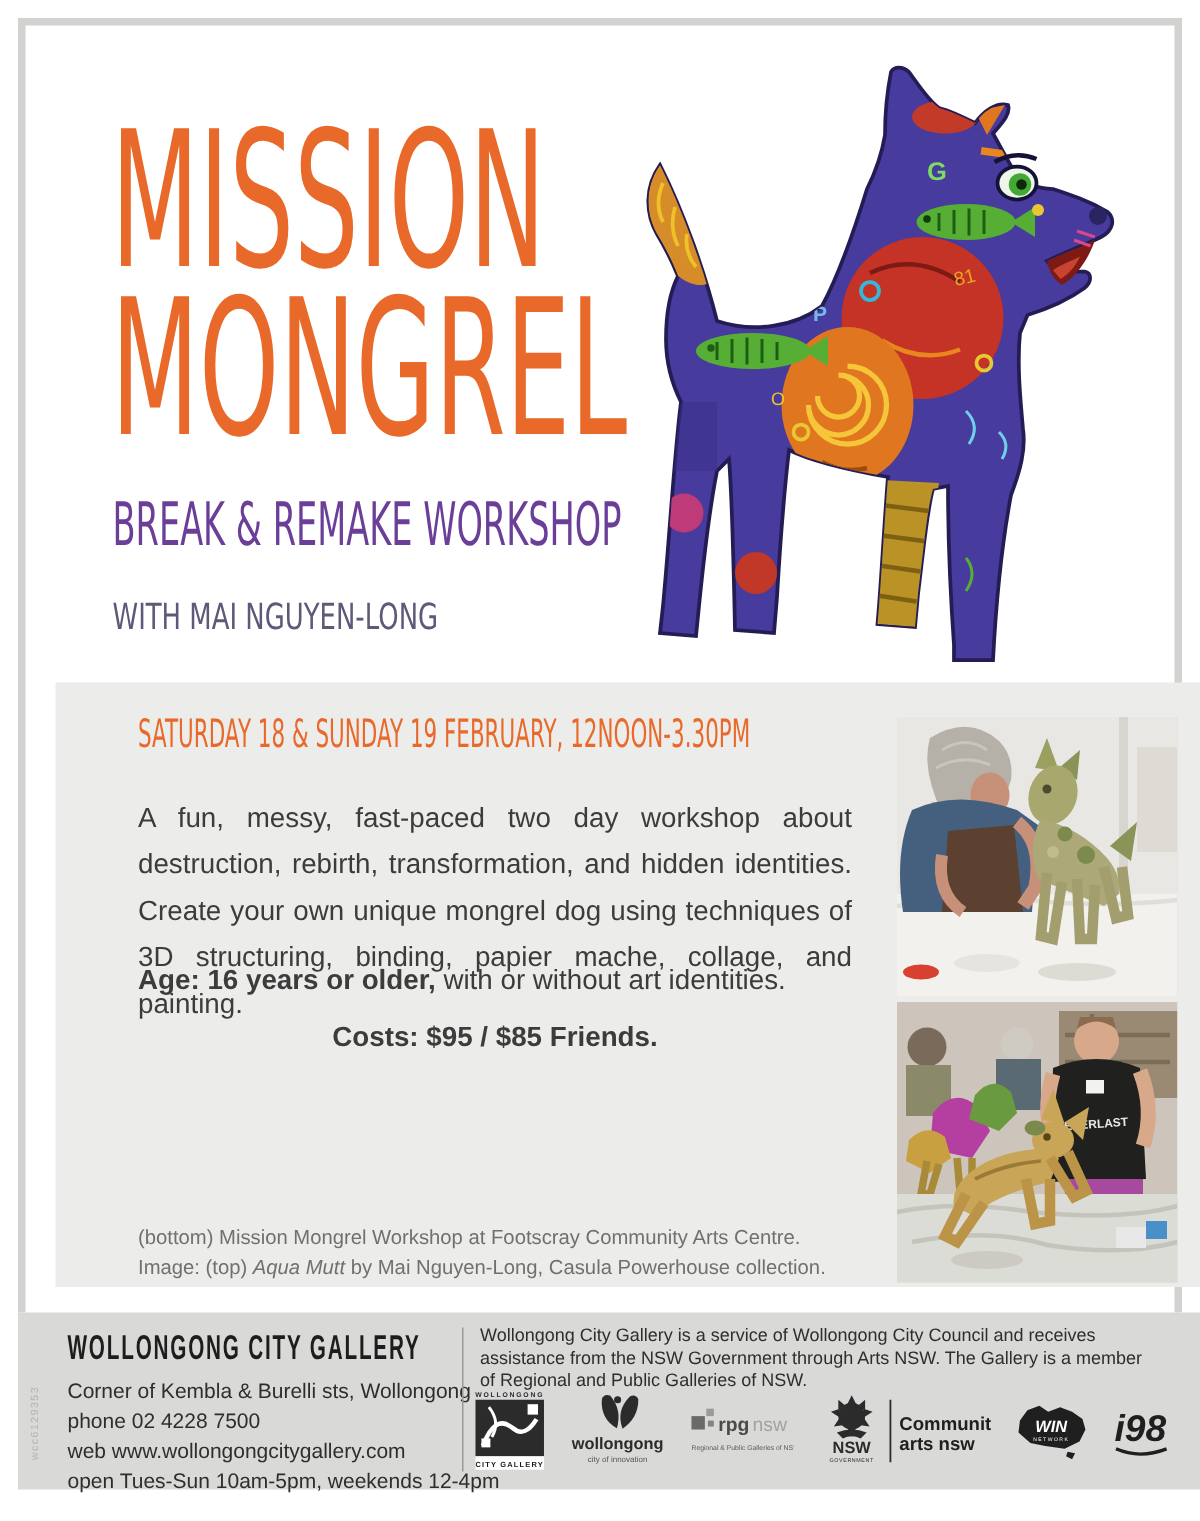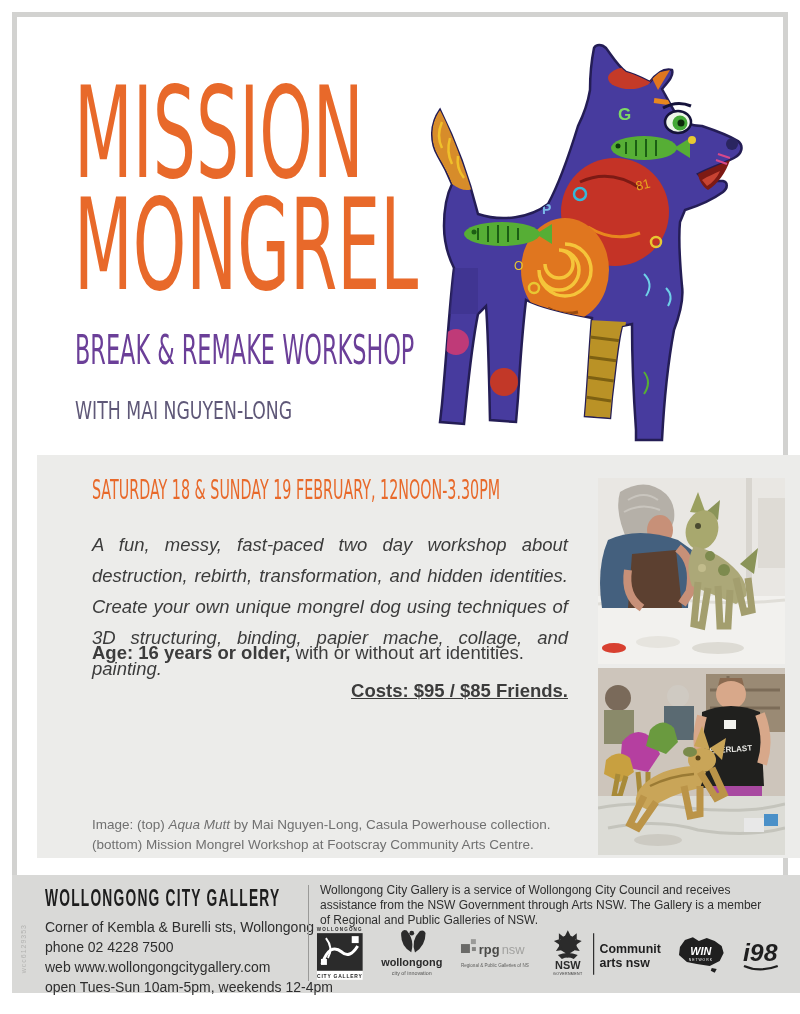--- a/index.html
+++ b/index.html
@@ -13,23 +13,23 @@
   .hand{font-family:"DejaVu Sans",sans-serif;font-weight:400;transform-origin:0 0;white-space:nowrap;}
   .title{position:absolute;left:74px;top:78px;font-size:126px;line-height:112px;color:#e8692a;
          transform:scaleX(0.54);}
   .subtitle{position:absolute;left:75px;top:327px;font-size:40px;color:#6b3f98;transform:scaleX(0.56);}
   .byline{position:absolute;left:75px;top:397px;font-size:24px;color:#5f5878;transform:scaleX(0.72);}
   
   .panel{position:absolute;left:17px;top:455px;width:766px;height:403px;background:#ececea;margin-left:20px;}
   .session{position:absolute;left:55px;top:20px;font-size:26px;color:#e8692a;transform:scaleX(0.55);}
   .copy{position:absolute;left:55px;width:476px;font-size:18.5px;line-height:31px;color:#3c3c3c;
         text-align:justify;}
-  .p1{top:55px;font-style:italic;}
+  .p1{top:55px;}
   .ageline{top:163px;text-align:left;}
-  .costline{top:201px;text-align:right;font-weight:bold;text-decoration:underline;}
+  .costline{top:201px;text-align:center;font-weight:bold;}
   .p2{top:230px;}
   .caption{position:absolute;left:55px;top:360px;width:500px;font-size:13.5px;line-height:20px;
            color:#707070;text-align:left;}
   .caption .it{font-style:italic;}
   .photo{position:absolute;width:187px;background:#ddd;overflow:hidden;}
   .photo-top{left:561px;top:23px;height:186px;}
   .photo-bottom{left:561px;top:213px;height:187px;}
   
   .footer{position:absolute;left:12px;top:875px;width:776px;height:118px;background:#d9d9d7;padding-left:30px;}
   .gname{position:absolute;left:33px;top:10px;font-size:23px;font-weight:bold;color:#1d1d1d;
@@ -171,22 +171,22 @@
     <circle cx="251" cy="81" r="3.5" fill="#0c2a0a"></circle>
     <path d="M233,66 q14,-8 28,-2" stroke="#15123a" stroke-width="3" fill="none"></path>
   </svg>
 
   <div class="panel">
     <div class="session hand">SATURDAY 18 &amp; SUNDAY 19 FEBRUARY, 12NOON-3.30PM</div>
     <p class="copy p1">A fun, messy, fast-paced two day workshop about destruction, rebirth, transformation, and hidden identities. Create your own unique mongrel dog using techniques of 3D structuring, binding, papier mache, collage, and painting.</p>
     <p class="copy ageline"><b>Age: 16 years or older,</b><span> with or without art identities.</span></p>
     <p class="copy costline">Costs: $95 / $85 Friends.</p>
     <div class="caption">
+      <div>(bottom) Mission Mongrel Workshop at Footscray Community Arts Centre.</div>
       <div><span>Image: (top) </span><span class="it">Aqua Mutt</span><span> by Mai Nguyen-Long, Casula Powerhouse collection.</span></div>
-      <div>(bottom) Mission Mongrel Workshop at Footscray Community Arts Centre.</div>
     </div>
 
     <div class="photo photo-top">
       <svg width="187" height="186" viewBox="0 0 187 186">
         <rect width="187" height="186" fill="#e9e7e3"></rect>
         <rect x="148" y="0" width="6" height="130" fill="#d8d5cf"></rect>
         <rect x="160" y="20" width="27" height="70" fill="#dedbd5"></rect>
         <rect x="0" y="118" width="187" height="68" fill="#f2f1ee"></rect>
         <path d="M0,126 q50,-8 110,-2 q40,2 77,-2" stroke="#e0ded8" stroke-width="3" fill="none"></path>
 

